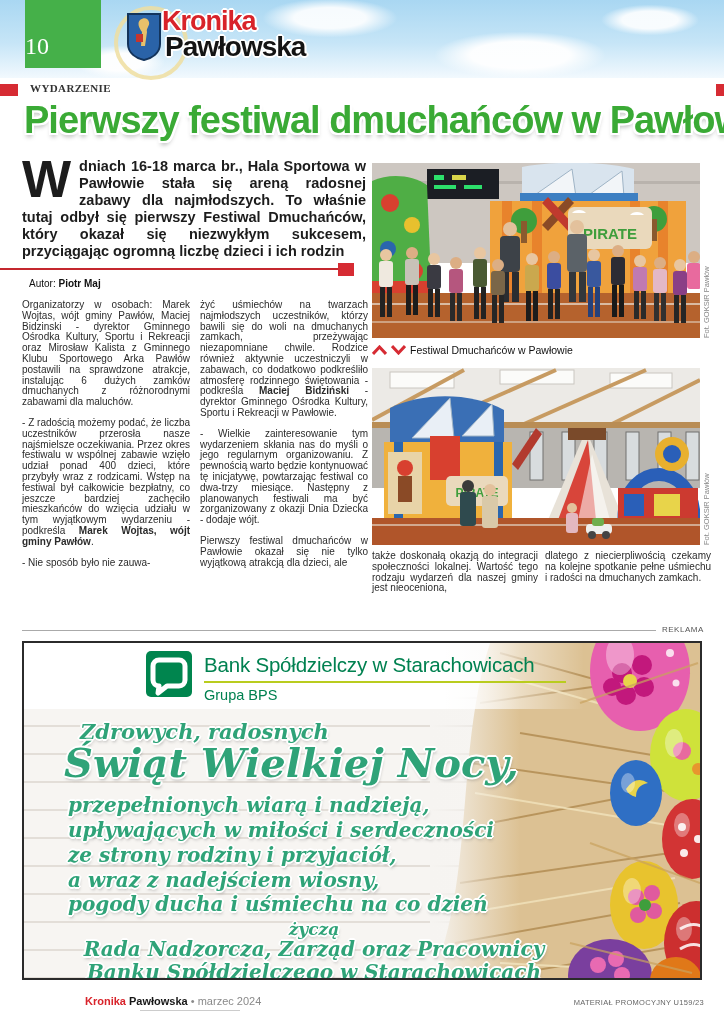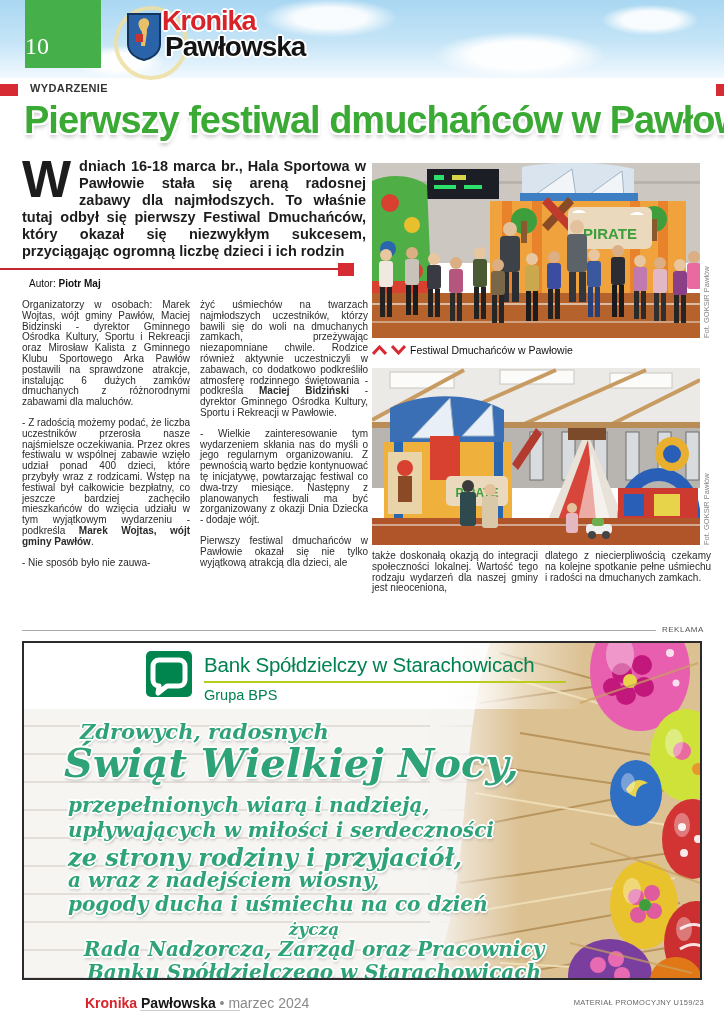--- a/index.html
+++ b/index.html
@@ -30,21 +30,21 @@
     position:absolute;left:52px;top:2px;font-size:27px;font-weight:bold;letter-spacing:-1px;color:#d8232a;
     text-shadow:-2px 0 #fff,2px 0 #fff,0 -2px #fff,0 2px #fff,-1px -1px #fff,1px 1px #fff,1px -1px #fff,-1px 1px #fff;
   }
   .masthead-w2{
     position:absolute;left:55px;top:27px;font-size:28px;font-weight:bold;letter-spacing:-1px;color:#141414;
     text-shadow:-2px 0 #fff,2px 0 #fff,0 -2px #fff,0 2px #fff,-1px -1px #fff,1px 1px #fff,1px -1px #fff,-1px 1px #fff;
   }
   
   .tag-left{position:absolute;left:0;top:84px;width:18px;height:12px;background:#d62b33;}
   .tag-right{position:absolute;left:716px;top:84px;width:8px;height:12px;background:#d62b33;}
-  .section-label{position:absolute;left:30px;top:82px;font-size:11px;font-weight:600;color:#333;letter-spacing:.4px;}
+  .section-label{position:absolute;left:30px;top:82px;font-size:11px;font-weight:600;color:#333;letter-spacing:.4px;font-family:Liberation Serif, serif;}
   
   .headline{
     position:absolute;left:24px;top:99px;width:690px;font-size:38px;font-weight:bold;letter-spacing:-1px;
     color:#3aaa35;
     text-shadow:-2px 0 #fff,2px 0 #fff,0 -2px #fff,0 2px #fff,-2px -2px #fff,2px 2px #fff,2px -2px #fff,-2px 2px #fff,0 4px 4px rgba(60,60,60,.35);
     white-space:nowrap;
   }
   
   .lead{position:absolute;left:22px;top:158px;width:344px;font-size:14.5px;line-height:17px;
     font-weight:bold;color:#1c1c1c;text-align:justify;}
@@ -92,30 +92,30 @@
   .script{
     position:absolute;font-family:"DejaVu Serif","Liberation Serif",serif;font-style:italic;font-weight:bold;
     color:#2fa378;
     text-shadow:-2px 0 #fff,2px 0 #fff,0 -2px #fff,0 2px #fff,-1px -1px #fff,1px 1px #fff,1px -1px #fff,-1px 1px #fff,1px 3px 3px rgba(80,80,80,.35);
     white-space:nowrap;
   }
   .w1{left:56px;top:76px;font-size:21px;}
   .w2{left:40px;top:96px;font-size:40px;}
   .w3{left:44px;top:150px;font-size:20px;}
   .w4{left:44px;top:175px;font-size:20px;}
-  .w5{left:44px;top:200px;font-size:24px;}
+  .w5{left:44px;top:200px;font-size:20px;}
   .w6{left:44px;top:225px;font-size:20px;}
   .w7{left:44px;top:249px;font-size:20px;}
   .wsign{left:0;width:580px;text-align:center;white-space:nowrap;}
   .w8{top:276px;font-size:17px;}
   .w9{top:294px;font-size:20px;}
   .w10{top:317px;font-size:20px;}
   .ad-eggs{position:absolute;right:0;top:0;width:270px;height:339px;}
   
-  .footer-left{position:absolute;left:57px;top:995px;font-size:14px;font-weight:bold;padding-left:28px;}
+  .footer-left{position:absolute;left:57px;top:995px;font-size:11px;font-weight:bold;padding-left:28px;}
   .footer-left .f-red{color:#d8232a;}
   .footer-left .f-blk{color:#161616;}
   .footer-left .f-date{color:#8a8a8a;font-weight:normal;font-family:"Liberation Sans",sans-serif;}
   .footer-underline{position:absolute;left:140px;top:1010px;width:100px;height:1px;background:#ccc;}
   .footer-right{position:absolute;right:20px;top:998px;font-size:7.5px;color:#666;letter-spacing:.3px;padding-left:16px;}
 </style>
 </head>
 <body>
 
 <div class="page">

